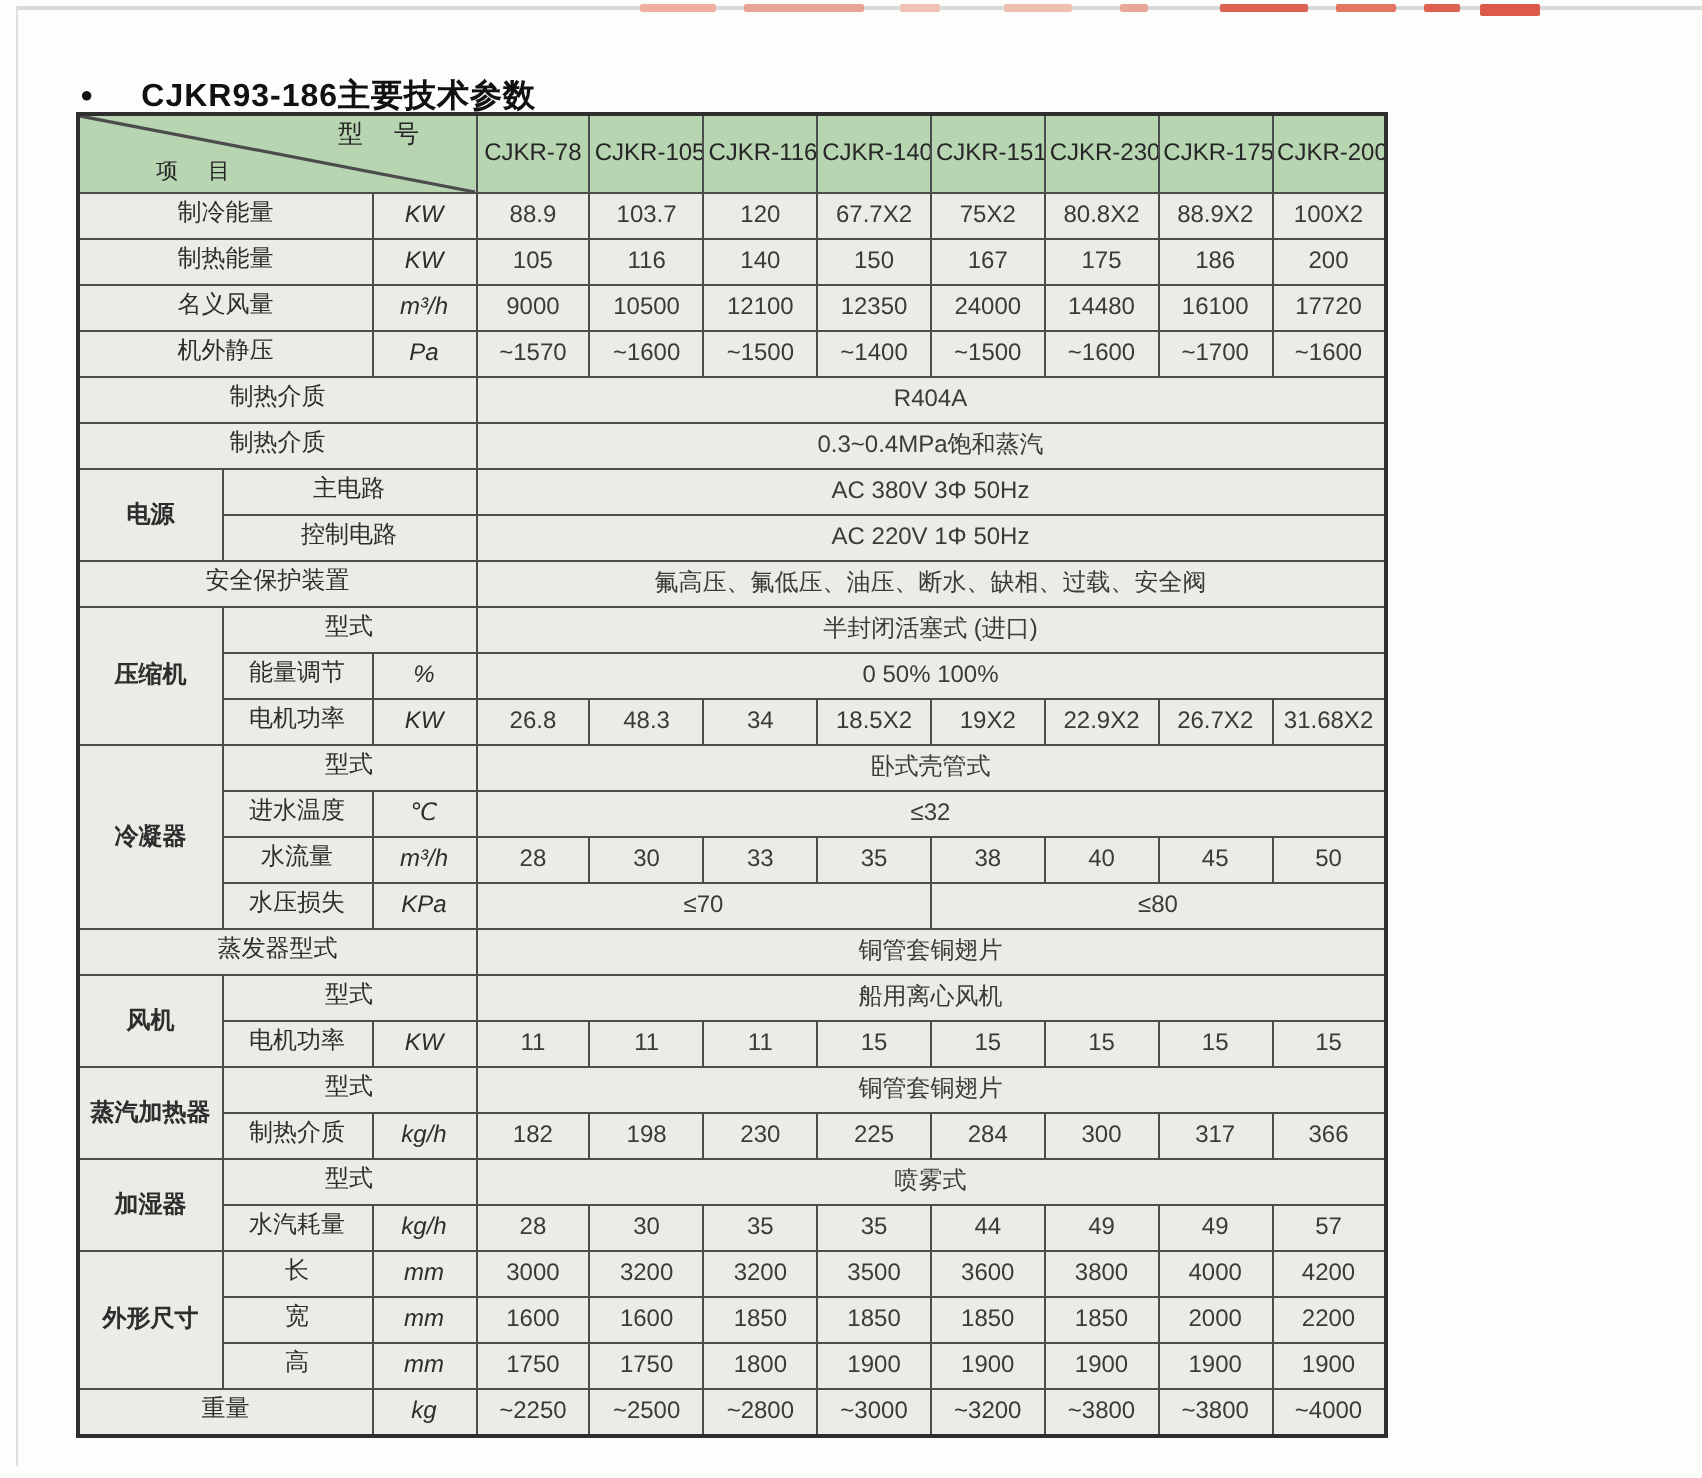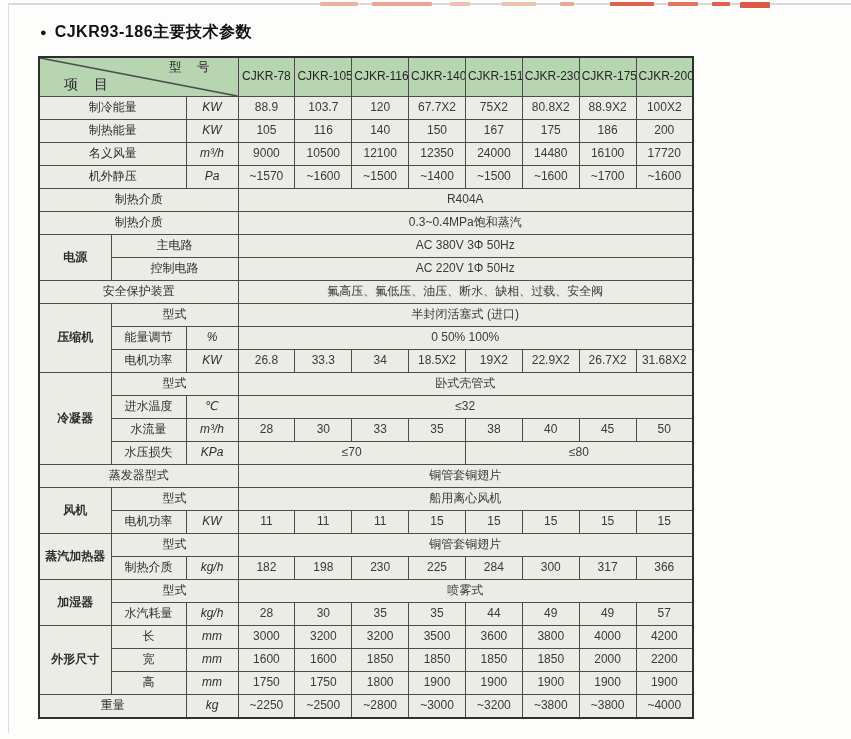--- a/index.html
+++ b/index.html
@@ -8,43 +8,43 @@
     font-family:"Liberation Sans","DejaVu Sans",sans-serif;
     position:relative;overflow:hidden;color:#2e2e2e;
   }
   
   .scan-topline{position:absolute;left:8px;top:3px;width:843px;height:2px;background:#cfcfcf;opacity:.8;}
   .scan-leftline{position:absolute;left:8px;top:3px;width:1px;height:730px;background:#dedede;}
   .dash{position:absolute;top:2px;height:4px;border-radius:1px;}
   
   .title-row{position:absolute;left:40px;top:22px;display:flex;align-items:center;gap:8px;}
   .bullet{font-size:11px;line-height:1;color:#111;}
-  .page-title{font-size:16px;font-weight:bold;color:#111;letter-spacing:.5px;margin:0;}
+  .page-title{font-size:16px;font-weight:bold;color:#111;letter-spacing:.5px;margin:16px;}
   
   table.spec{
     position:absolute;left:38px;top:56px;width:656px;
     border-collapse:collapse;table-layout:fixed;
     border:2px solid #2f2f2f;
   }
   table.spec td{
     border:1px solid #4c4c4c;
     background:#eaece5;
     text-align:center;vertical-align:middle;
     height:22px;padding:0 2px;
     font-size:12px;line-height:1.1;
     white-space:nowrap;overflow:hidden;
   }
   table.spec td.hdr{
     background:#b7d5b1;height:38px;font-size:12px;color:#262626;
   }
   td.corner{position:relative;background:#b7d5b1;padding:0;}
   .corner svg{position:absolute;left:0;top:0;width:100%;height:100%;}
   .corner .c-top{position:absolute;right:22px;top:3px;font-size:12.5px;letter-spacing:6px;}
-  .corner .c-bottom{position:absolute;left:24px;bottom:4px;font-size:14px;letter-spacing:6px;text-align:right;}
-  td.lbl{font-size:12.5px;}
+  .corner .c-bottom{position:absolute;left:38px;bottom:4px;font-size:11px;letter-spacing:6px;text-align:right;}
+  td.lbl{font-size:12.5px;font-family:Liberation Mono, monospace;}
   td.grp{font-size:12.5px;font-weight:bold;}
   td.unit{font-size:11.5px;font-style:italic;}
   td.val{font-size:12px;color:#3a3a3a;}
 </style>
 </head>
 <body>
 
 <div class="scan-topline"></div>
 <div class="scan-leftline"></div>
 <div class="dash" style="left:320px;width:38px;background:#f0b0a0;"></div>
@@ -183,21 +183,21 @@
     <tr>
       <td class="lbl">能量调节</td>
       <td class="unit">%</td>
       <td class="val" colspan="8">0 50% 100%</td>
     </tr>
 
     <tr>
       <td class="lbl">电机功率</td>
       <td class="unit">KW</td>
       <td class="val">26.8</td>
-      <td class="val">33.3</td>
+      <td class="val">48.3</td>
       <td class="val">34</td>
       <td class="val">18.5X2</td>
       <td class="val">19X2</td>
       <td class="val">22.9X2</td>
       <td class="val">26.7X2</td>
       <td class="val">31.68X2</td>
     </tr>
 
     <tr>
       <td class="grp" rowspan="4">冷凝器</td>

